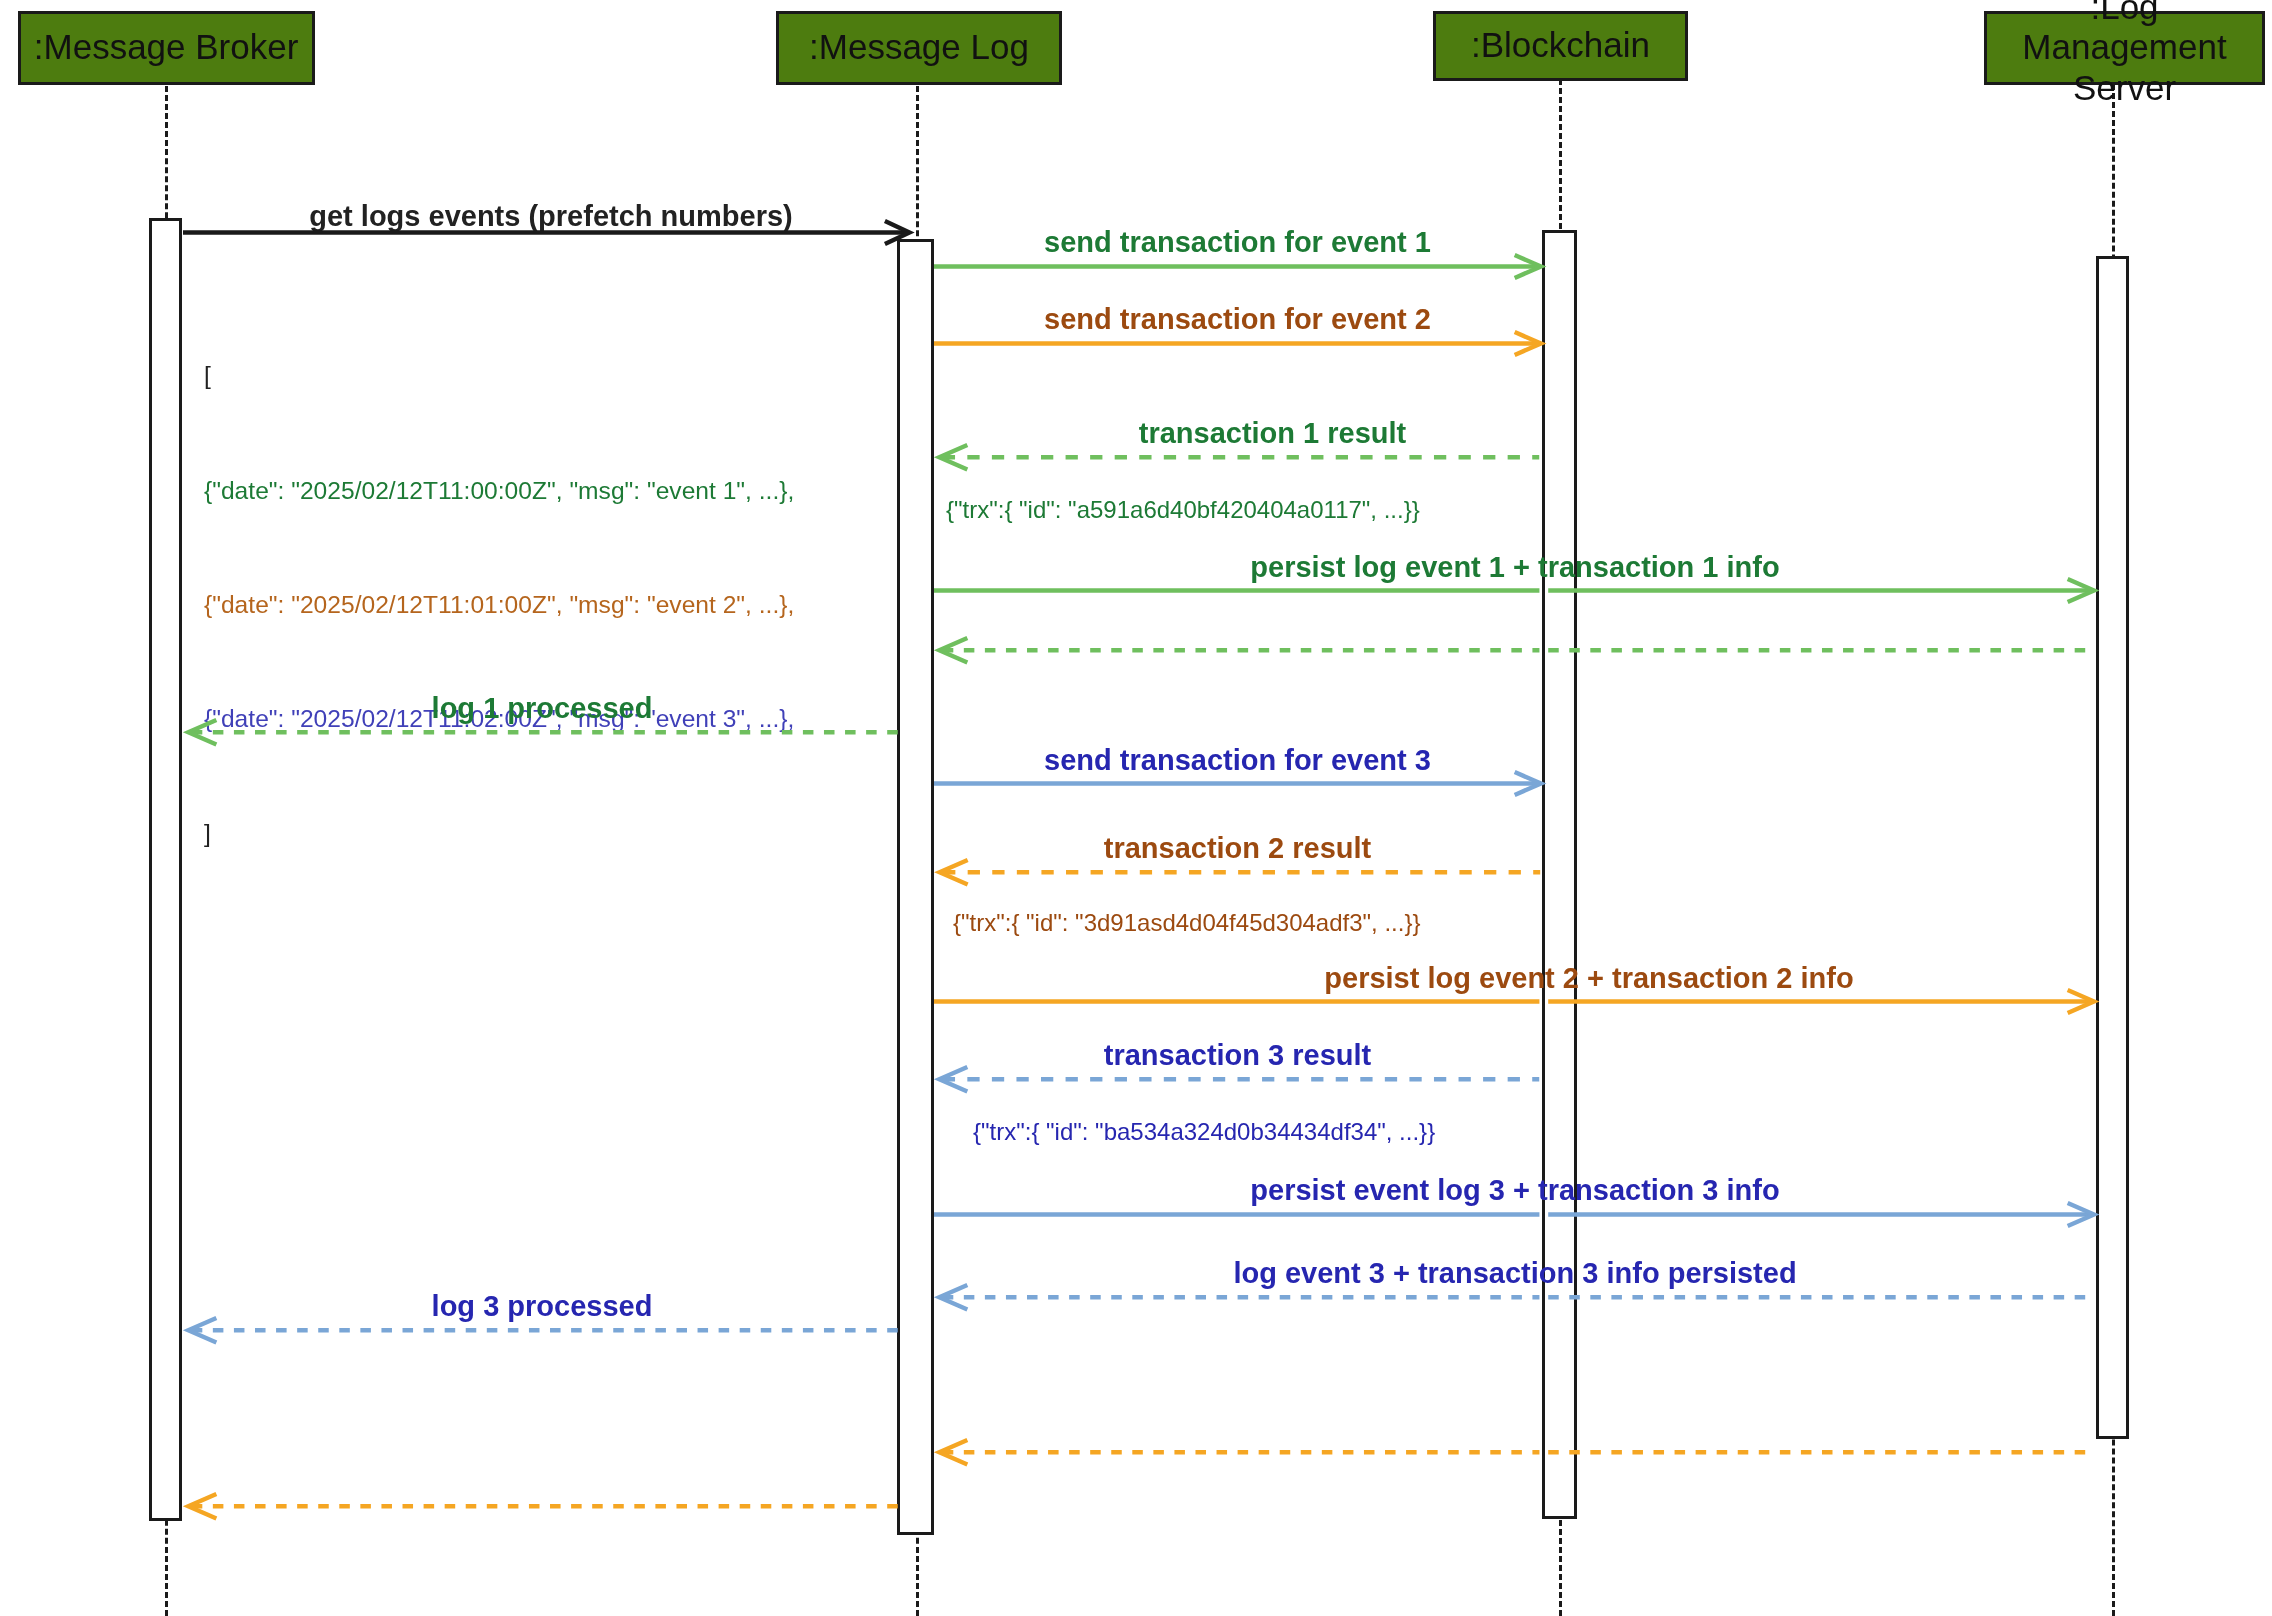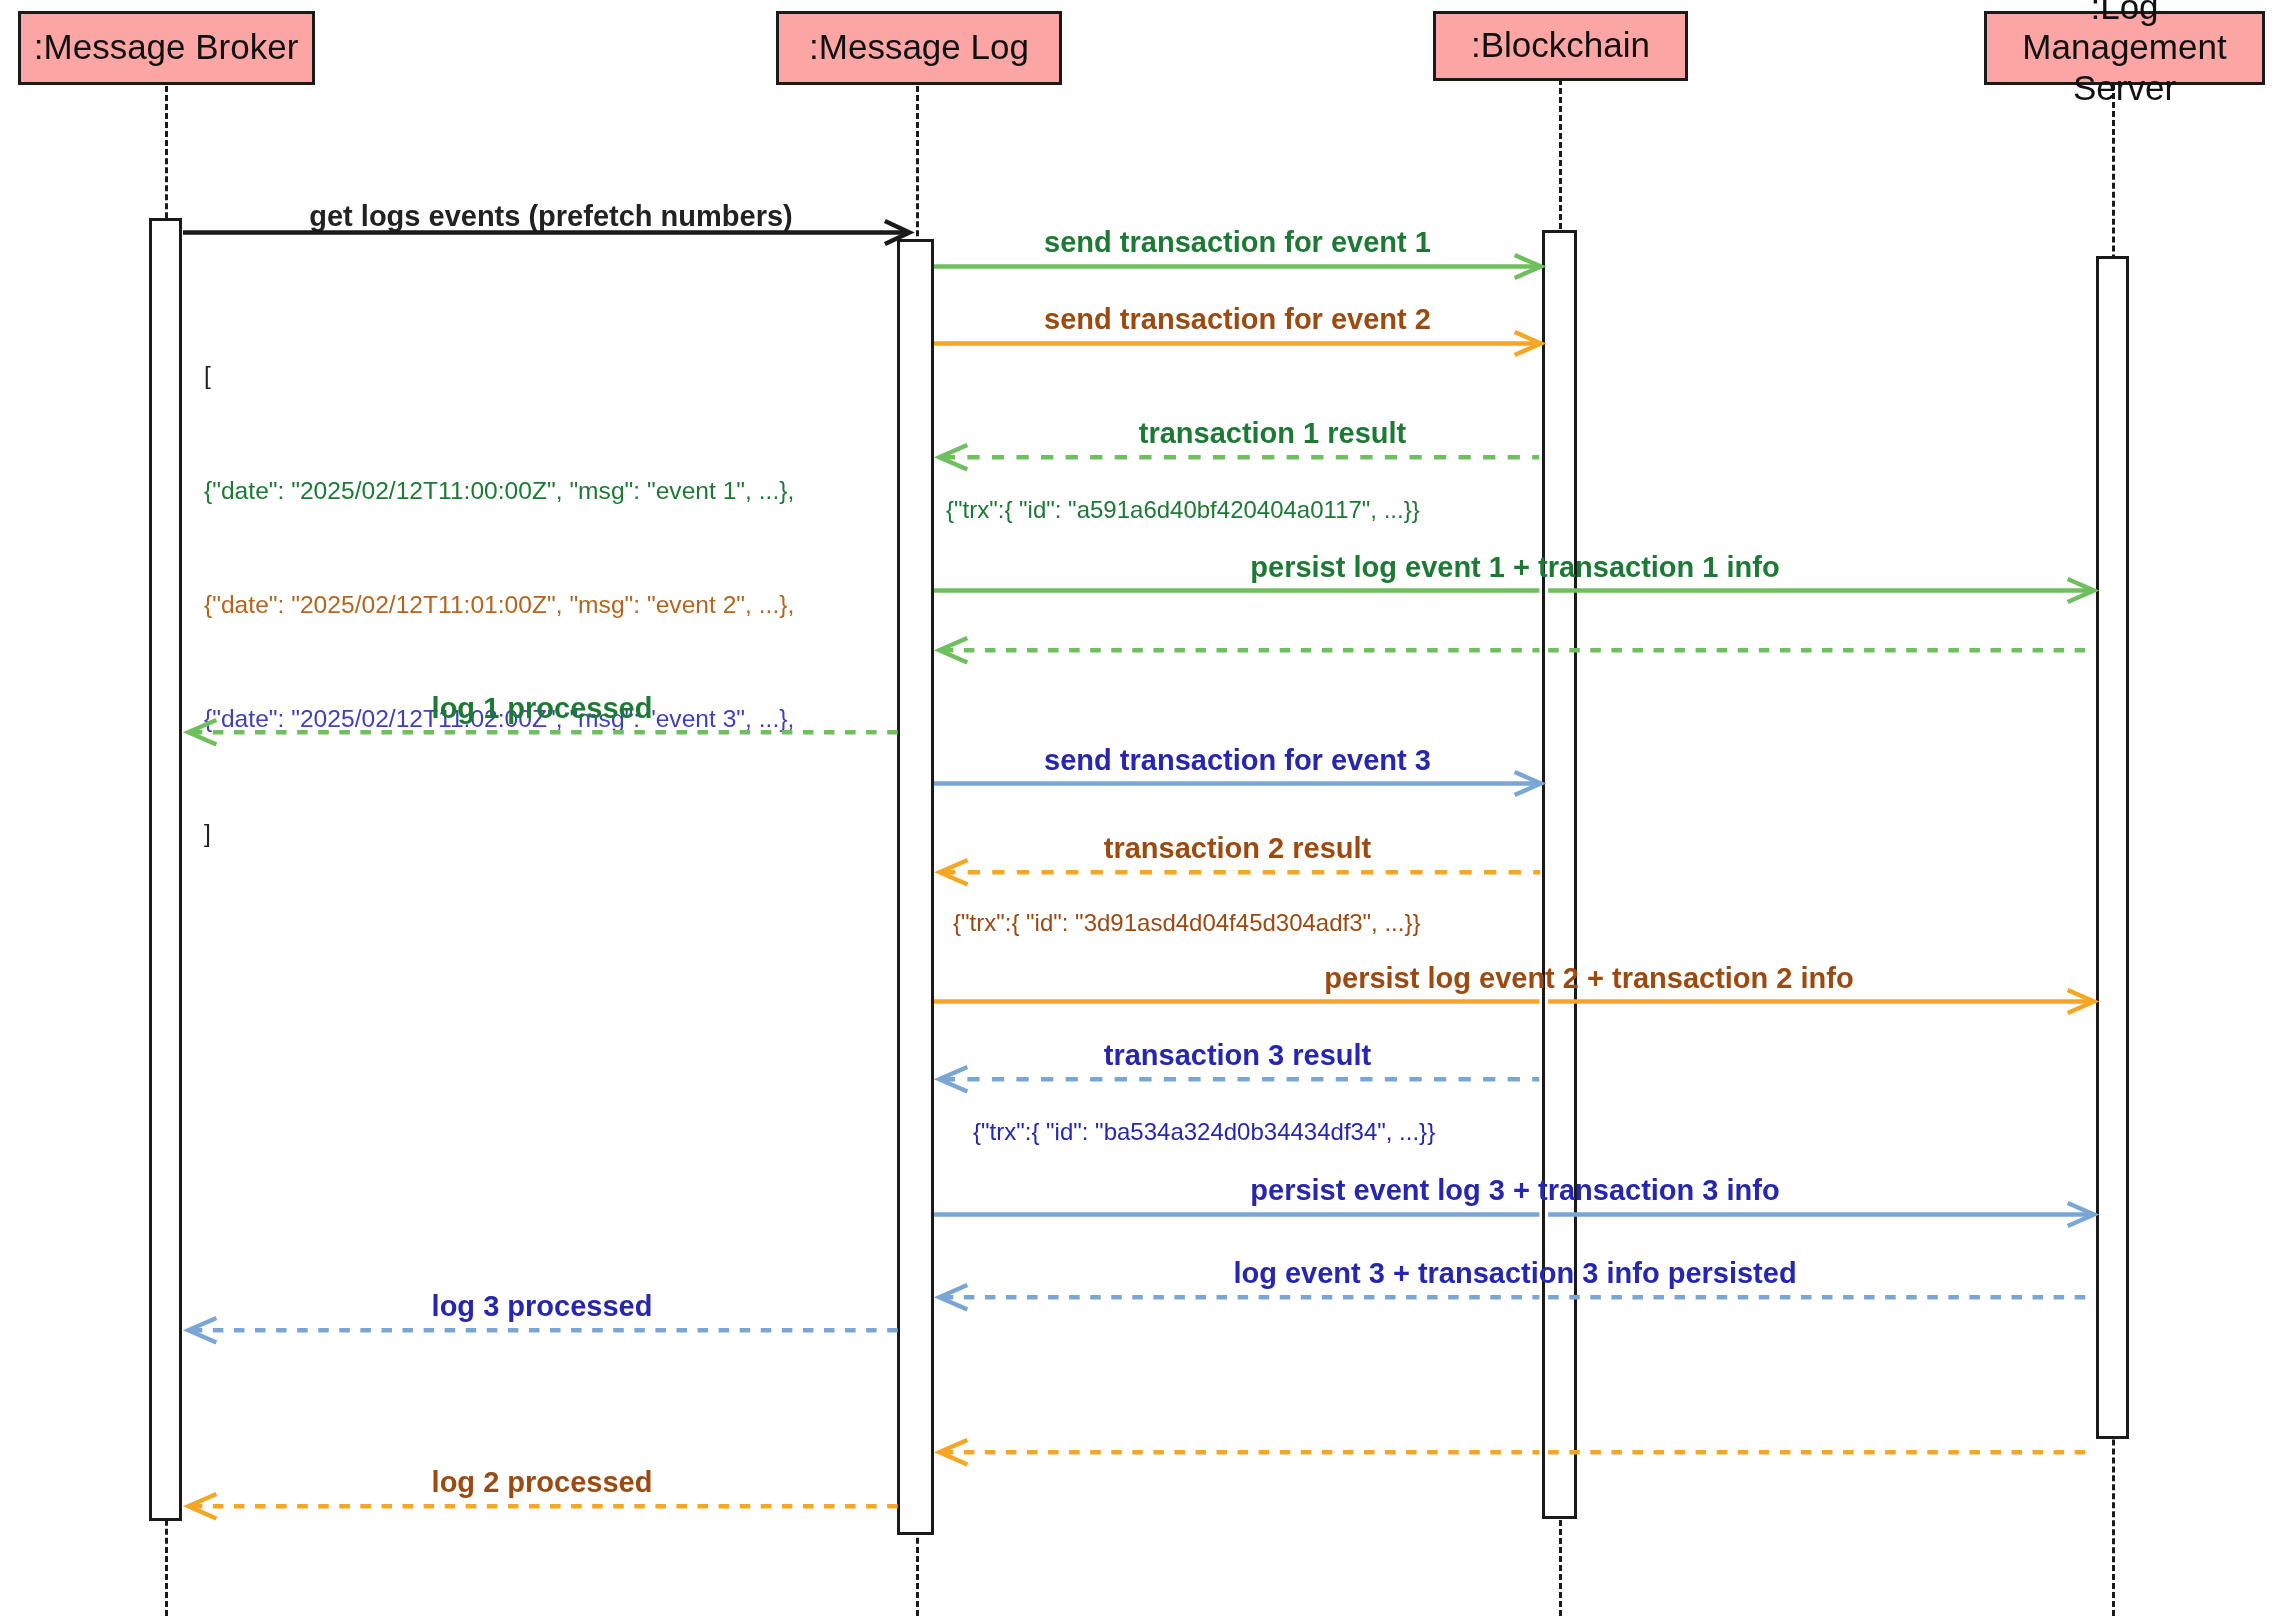--- a/index.html
+++ b/index.html
@@ -1,19 +1,19 @@
 <!DOCTYPE html>
 <html style="font-size:14px"><head>
 <meta charset="utf-8">
 <style>
   html,body{margin:0;padding:0;background:#ffffff;}
   body{font-family:"Liberation Sans",sans-serif;}
   #canvas{position:relative;width:2273px;height:1616px;background:#fff;overflow:hidden;}
 
-  .lifeline-box{position:absolute;border:3.5px solid #1a1a1a;background:#fca5a5;
+  .lifeline-box{position:absolute;border:3.5px solid #1a1a1a;background:#4d7c0f;
     display:flex;align-items:center;justify-content:center;text-align:center;
     font-size:35px;color:#111;line-height:1.15;padding:1.8px 5.3px;box-sizing:border-box;}
 
   .lifeline-dash{position:absolute;width:0;border-left:3.5px dashed #1a1a1a;}
 
   .activation{position:absolute;background:#fff;border:3.5px solid #1a1a1a;box-sizing:border-box;}
 
   .arrowsvg{position:absolute;overflow:visible;}
 
   .msg-label{position:absolute;font-size:29px;font-weight:bold;white-space:nowrap;
@@ -157,20 +157,19 @@
     <line x1="10" y1="14" x2="816" y2="14" stroke="#7aa6d6" stroke-width="5" stroke-dasharray="12,12"></line>
     <polyline points="38,0 6,14 38,28" fill="none" stroke="#7aa6d6" stroke-width="5"></polyline>
   </svg>
 
   <svg class="arrowsvg" style="left:934px;top:1440px;width:1167px;height:24.6px;" viewBox="0 0 1330 28" width="1167" height="24.6">
     <line x1="10" y1="14" x2="690" y2="14" stroke="#f5a623" stroke-width="5" stroke-dasharray="12,12"></line>
     <line x1="700" y1="14" x2="1322" y2="14" stroke="#f5a623" stroke-width="5" stroke-dasharray="12,12"></line>
     <polyline points="38,0 6,14 38,28" fill="none" stroke="#f5a623" stroke-width="5"></polyline>
   </svg>
 
-  <div class="msg-label" style="left:183px;top:1466px;width:718px;--tc:#9c4a10;">log 2 processed</div>
   <svg class="arrowsvg" style="left:183px;top:1494px;width:720px;height:24.6px;" viewBox="0 0 820 28" width="720" height="24.6">
     <line x1="10" y1="14" x2="816" y2="14" stroke="#f5a623" stroke-width="5" stroke-dasharray="12,12"></line>
     <polyline points="38,0 6,14 38,28" fill="none" stroke="#f5a623" stroke-width="5"></polyline>
   </svg>
 
 </div>
 
 
 </body></html>

